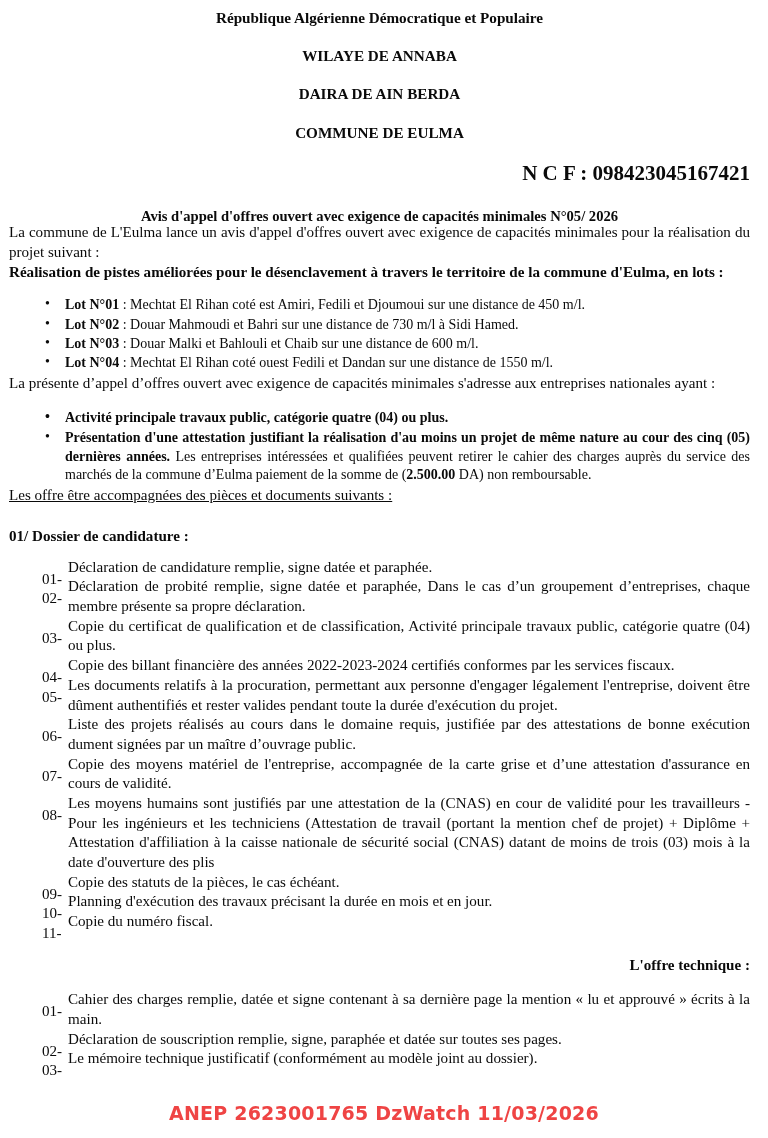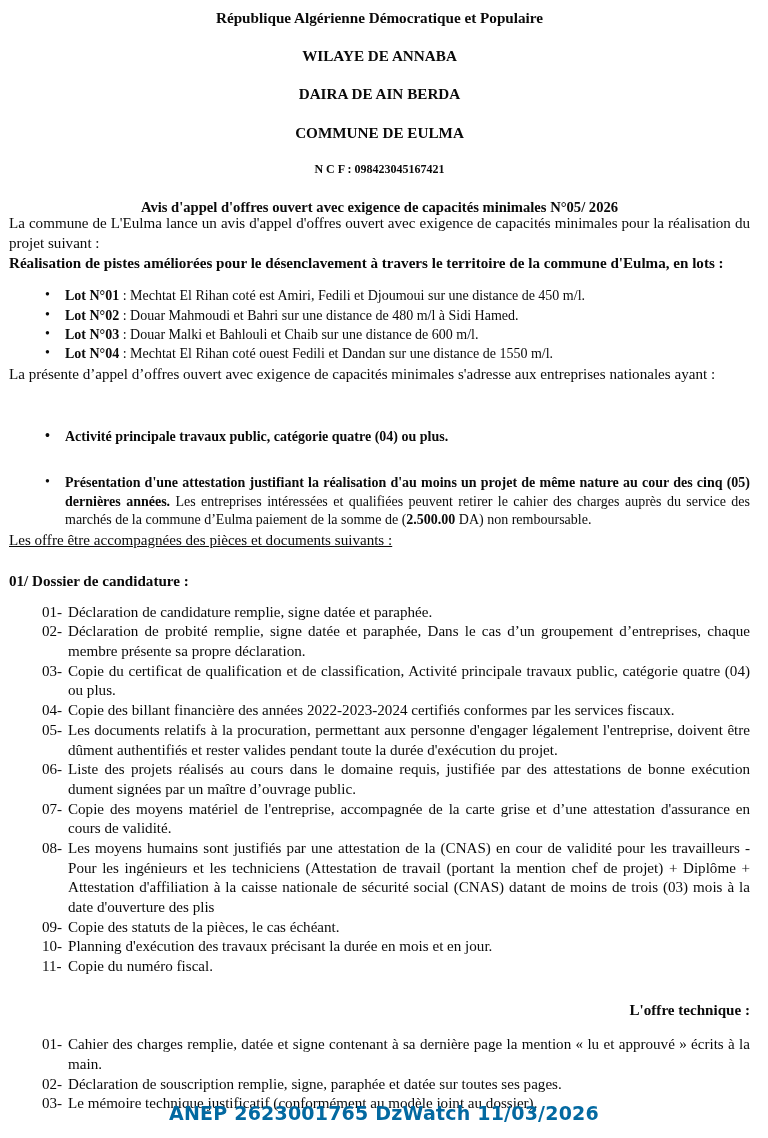--- a/index.html
+++ b/index.html
@@ -28,21 +28,21 @@
     text-align: center;
     font-weight: bold;
     font-size: 15.2px;
     line-height: 1;
   }
   .hdr-line { margin: 0; }
   .hdr-1 { padding-top: 10px; font-size: 15.2px; }
   .hdr-2 { padding-top: 23px; font-size: 15.2px; }
   .hdr-3 { padding-top: 23px; font-size: 15.2px; }
   .hdr-4 { padding-top: 23px; font-size: 15.2px; }
-  .hdr-5 { padding-top: 23px; font-size: 12px; }
+  .hdr-5 { padding-top: 23px; font-size: 21px; text-align: right; }
   .hdr-6 {
     padding-top: 25px;
     font-size: 14.6px;
   }
 
   
   p.body {
     margin: 0;
     padding: 0;
     font-size: 15.1px;
@@ -89,21 +89,21 @@
   ul.bullets > li::before {
     content: "\2022";
     position: absolute;
     left: 36px;
     top: -1px;
     font-size: 14px;
     line-height: 1.35;
   }
   ul.lots > li { text-align: left; }
   ul.bullets .lbl { font-weight: bold; }
-  ul.conds > li { margin-bottom: 2px; margin-top: 28px; }
+  ul.conds > li { margin-bottom: 2px; }
   ul.conds > li.allbold { font-weight: bold; }
   ul.conds .bold { font-weight: bold; }
 
   
   ol.docs {
     margin: 0;
     padding: 0;
     list-style: none;
   }
   ol.cand { padding-top: 11px; }
@@ -114,36 +114,36 @@
     padding-left: 59px;
     font-size: 15.1px;
     line-height: 1.305;
     text-align: justify;
     text-justify: inter-word;
     margin-bottom: 0px;
   }
   ol.docs > li > .num {
     position: absolute;
     left: 33px;
-    top: 0;
+    top: 12px;
     white-space: pre;
   }
 
   
   .footer {
     position: absolute;
     left: 0;
     right: 0;
     bottom: 14px;
     text-align: center;
     font-family: "DejaVu Sans", "Liberation Sans", sans-serif;
     font-weight: bold;
     font-size: 19px;
     letter-spacing: 0.2px;
-    color: #0369a1;
+    color: #ef4444;
   }
 </style>
 </head>
 <body>
 
 <div class="page">
 
   <div class="hdr">
     <p class="hdr-line hdr-1">République Algérienne Démocratique et Populaire</p>
     <p class="hdr-line hdr-2">WILAYE DE ANNABA</p>
@@ -152,21 +152,21 @@
     <p class="hdr-line hdr-5">N C F : 098423045167421</p>
     <p class="hdr-line hdr-6">Avis d'appel d'offres ouvert avec exigence de capacités minimales N°05/ 2026</p>
   </div>
 
   <p class="body intro">La commune de L'Eulma lance un avis d'appel d'offres ouvert avec exigence de capacités minimales pour la réalisation du projet suivant :</p>
 
   <p class="body projet-title">Réalisation de pistes améliorées pour le désenclavement à travers le territoire de la commune d'Eulma, en lots :</p>
 
   <ul class="bullets lots">
     <li><span class="lbl">Lot N°01</span><span> : Mechtat El Rihan coté est Amiri, Fedili et Djoumoui sur une distance de 450 m/l.</span></li>
-    <li><span class="lbl">Lot N°02</span><span> : Douar Mahmoudi et Bahri sur une distance de 480 m/l à Sidi Hamed.</span></li>
+    <li><span class="lbl">Lot N°02</span><span> : Douar Mahmoudi et Bahri sur une distance de 730 m/l à Sidi Hamed.</span></li>
     <li><span class="lbl">Lot N°03</span><span> : Douar Malki et Bahlouli et Chaib sur une distance de 600 m/l.</span></li>
     <li><span class="lbl">Lot N°04</span><span> : Mechtat El Rihan coté ouest Fedili et Dandan sur une distance de 1550 m/l.</span></li>
   </ul>
 
   <p class="body adresse">La présente d’appel d’offres ouvert avec exigence de capacités minimales s'adresse aux entreprises nationales ayant :</p>
 
   <ul class="bullets conds">
     <li class="allbold"><span>Activité principale travaux public, catégorie quatre (04) ou plus.</span></li>
     <li><span class="bold">Présentation d'une attestation justifiant la réalisation d'au moins un projet de même nature au cour des cinq (05) dernières années.</span><span> Les entreprises intéressées et qualifiées peuvent retirer le cahier des charges auprès du service des marchés de la commune d’Eulma paiement de la somme de (</span><span class="bold">2.500.00</span><span> DA) non remboursable.</span></li>
   </ul>

